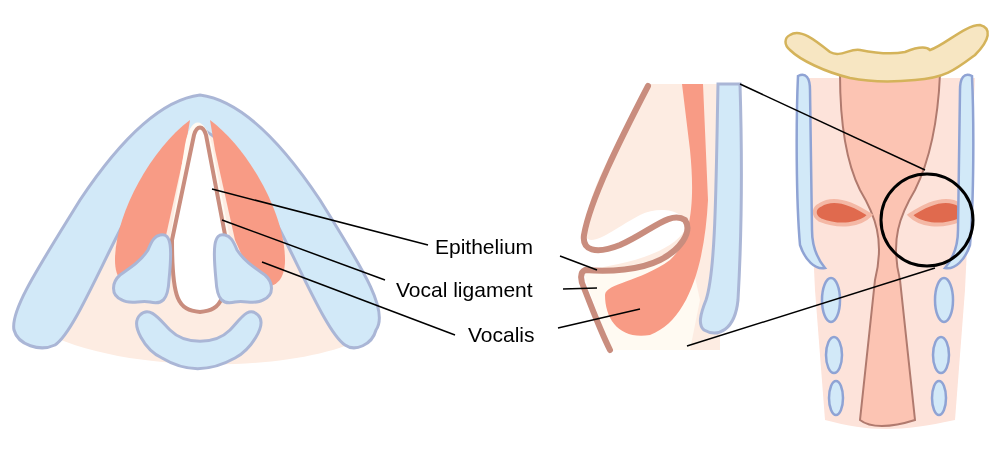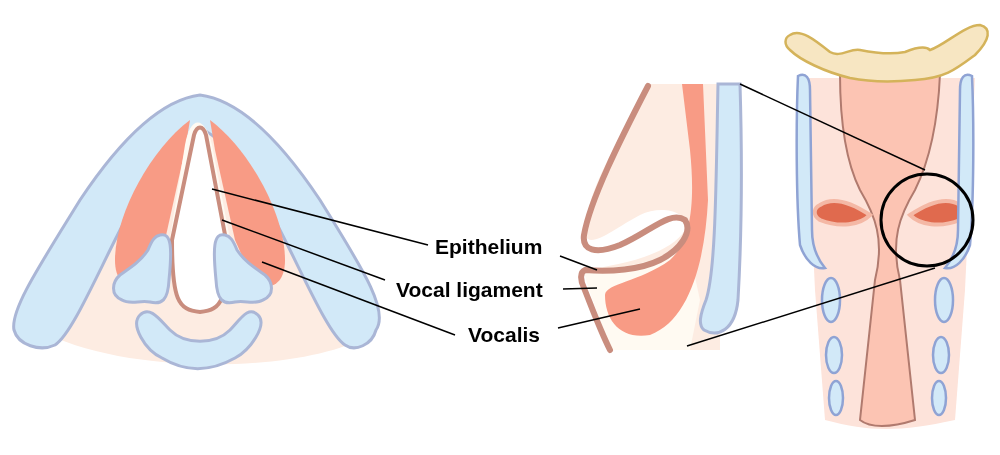--- a/index.html
+++ b/index.html
@@ -1,18 +1,18 @@
 <!DOCTYPE html>
 <html><head>
 <meta charset="utf-8">
 <style>
   html, body { margin: 0; padding: 0; background: #ffffff; }
   body { width: 1000px; height: 455px; overflow: hidden; position: relative;
          font-family: "Liberation Sans", sans-serif; }
-  #stage { position: absolute; left: 0; top: 0; width: 1000px; height: 455px; font-weight: bold; }
+  #stage { position: absolute; left: 0; top: 0; width: 1000px; height: 455px; }
   svg text { font-family: "Liberation Sans", sans-serif; font-size: 21px; fill: #000; }
 </style>
 </head>
 <body>
 
 <div id="stage">
 <svg width="1000" height="455" viewBox="0 0 1000 455" xmlns="http://www.w3.org/2000/svg">
 
   <g>
 

